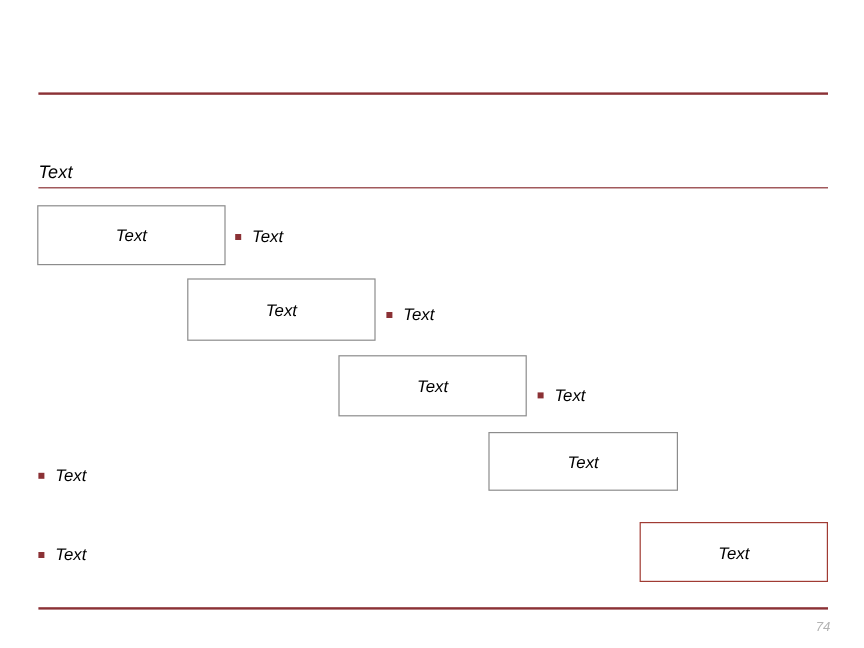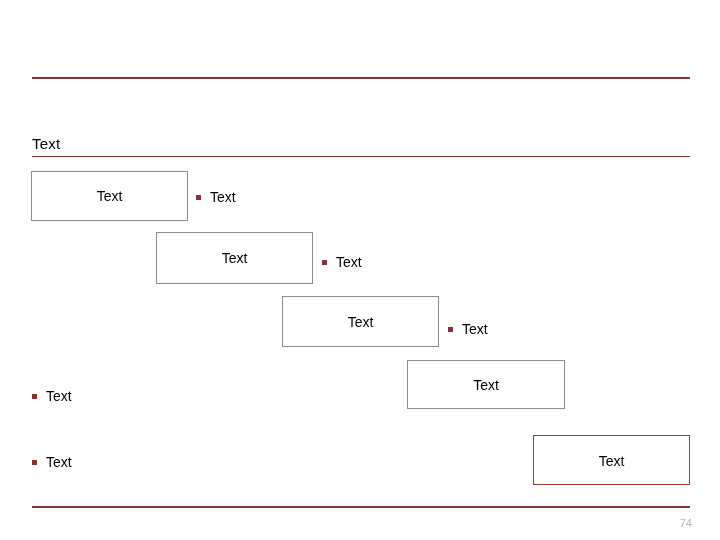--- a/index.html
+++ b/index.html
@@ -11,20 +11,21 @@
   body {
     font-family: "Liberation Sans", sans-serif;
   }
 
   #slide {
     position: relative;
     width: 720px;
     height: 540px;
     background: #ffffff;
     overflow: hidden;
+    font-style: italic;
   }
 
   
   .rule-top {
     position: absolute;
     left: 32px;
     top: 77px;
     width: 658px;
     height: 2px;
     background: #8B3135;

